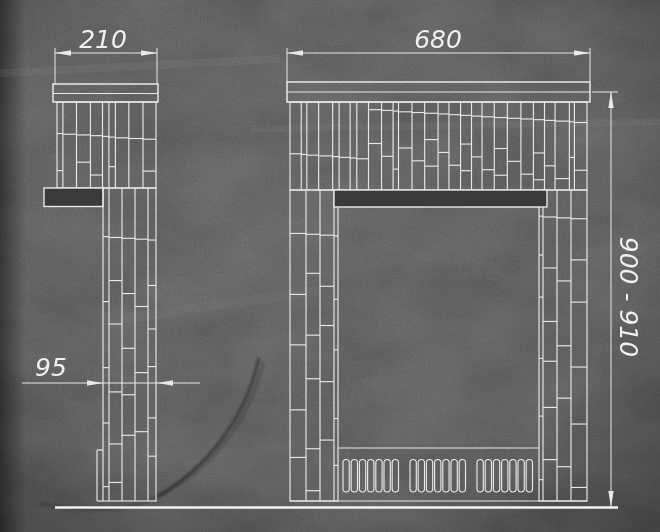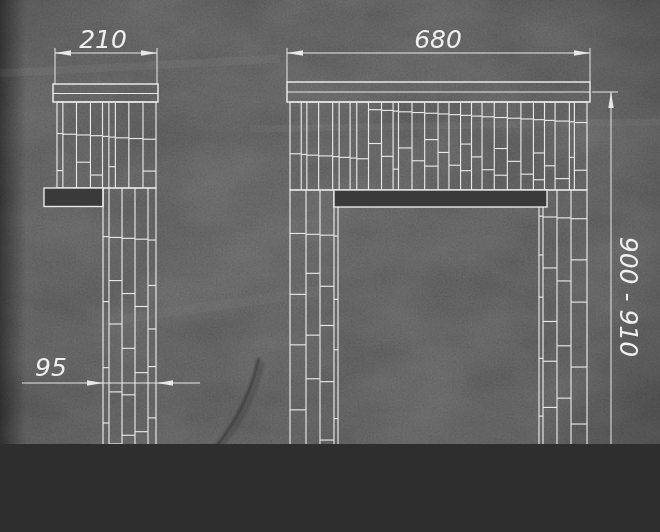--- a/index.html
+++ b/index.html
@@ -1,16 +1,16 @@
 <!DOCTYPE html>
 <html style="--bg: #3a3a3a; --line: #e8e8e8; --text: #f0f0f0;"><head>
 <meta charset="utf-8">
 <style>
   html,body{margin:0;padding:0;background:#2e2e2e;}
-  .stage{width:660px;height:444px;position:relative;overflow:hidden;text-align:right;}
+  .stage{width:660px;height:532px;position:relative;overflow:hidden;text-align:right;}
   svg{display:block;}
   :root{
     --bg:#3a3a3a; --line:#e8e8e8; --text:#f0f0f0;
   }
   .ln{stroke:var(--line);stroke-width:1.15;fill:none;}
   .ln-heavy{stroke:var(--line);stroke-width:1.5;fill:none;}
   .dimln{stroke:var(--line);stroke-width:1;fill:none;}
   .arrow{fill:var(--line);stroke:none;}
   .barfill{fill:var(--bg);stroke:var(--line);stroke-width:1.4;}
   .dim{font-family:"DejaVu Sans",sans-serif;font-style:italic;font-size:25px;fill:var(--text);}

